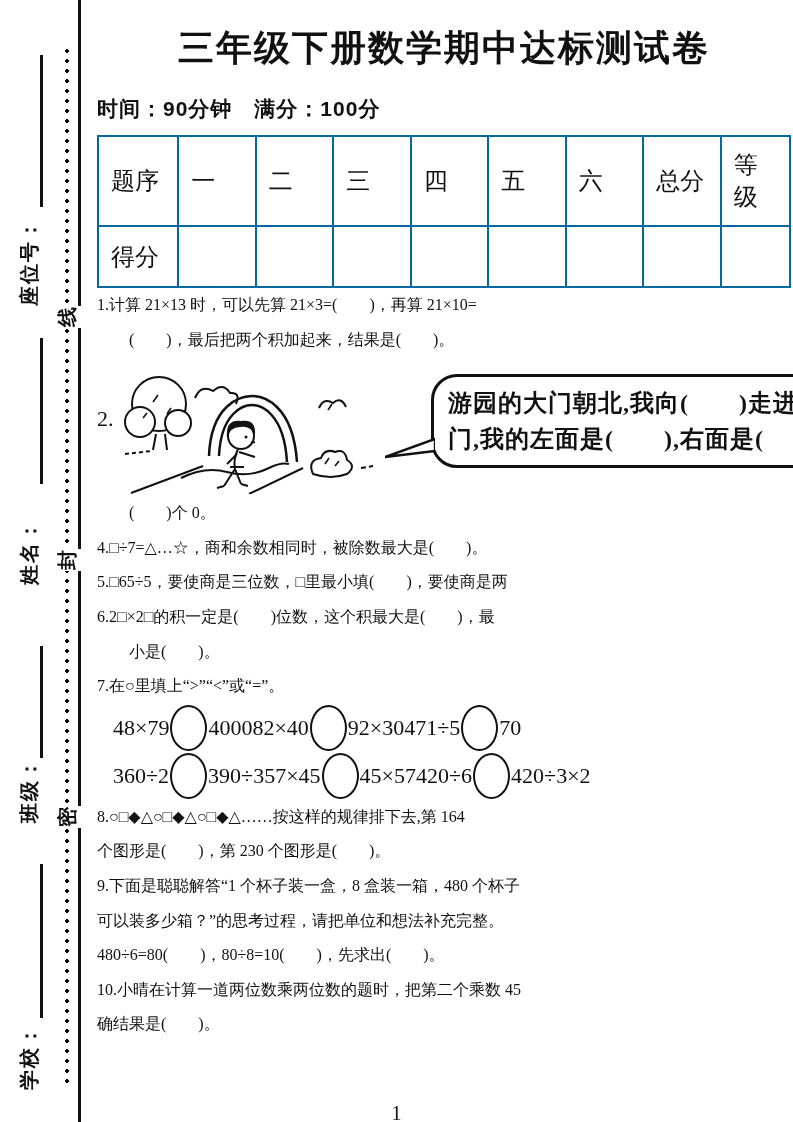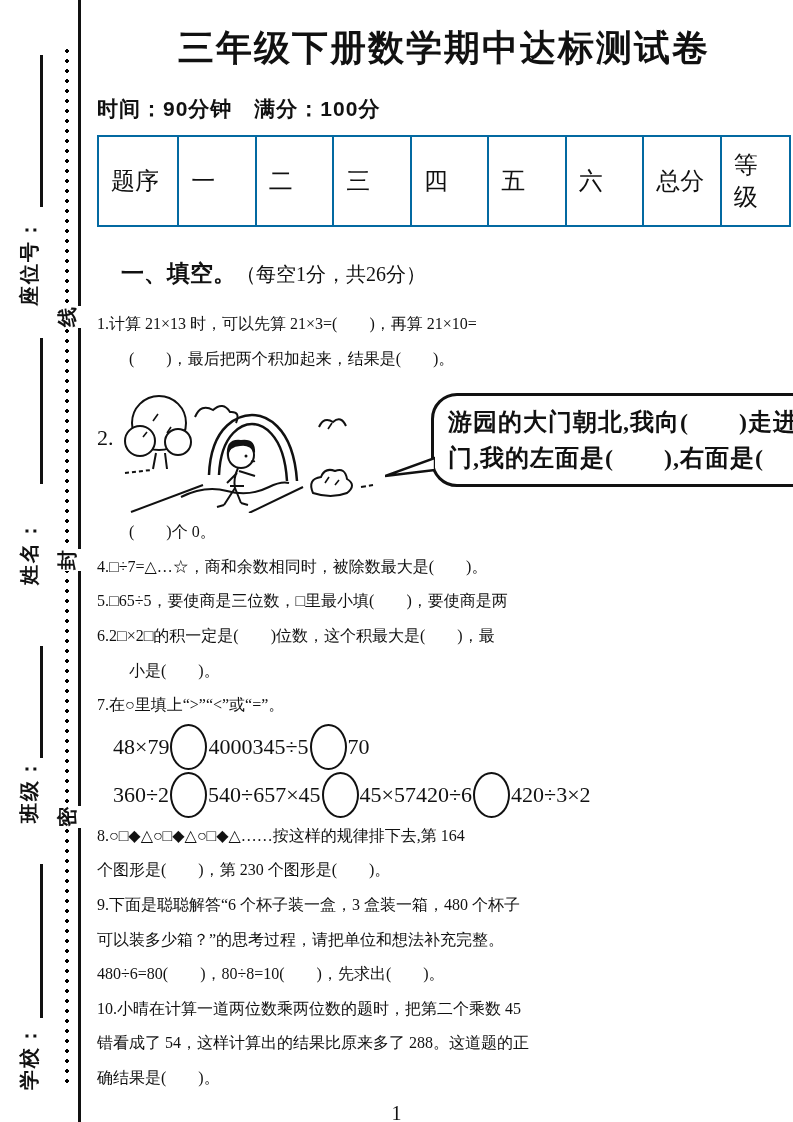--- a/index.html
+++ b/index.html
@@ -90,26 +90,34 @@
         <td>题序</td>
         <td>一</td>
         <td>二</td>
         <td>三</td>
         <td>四</td>
         <td>五</td>
         <td>六</td>
         <td>总分</td>
         <td>等级</td>
       </tr>
+      <tr class="scr">
+        <td>得分</td>
+        <td></td>
+        <td></td>
+        <td></td>
+        <td></td>
+        <td></td>
+        <td></td>
+        <td></td>
+        <td></td>
+      </tr>
     </tbody>
       </table>
 
-    <div class="sec-head">
-      <span class="sec-title">一、填空。</span><span class="sec-note">（每空1分，共26分）</span>
-    </div>
 
     <div class="line">1.计算 21×13 时，可以先算 21×3=(　　)，再算 21×10=</div>
     <div class="line indent">(　　)，最后把两个积加起来，结果是(　　)。</div>
 
     <div class="figure">
       <div class="fig-num">2.</div>
       <svg class="scene" width="262" height="132" viewBox="0 0 262 132">
         <g fill="#fff" stroke="#111" stroke-width="2">
           <circle cx="36" cy="42" r="27"></circle>
           <circle cx="17" cy="60" r="15"></circle>
@@ -172,43 +180,45 @@
     <div class="line">6.2□×2□的积一定是(　　)位数，这个积最大是(　　)，最</div>
     <div class="line indent">小是(　　)。</div>
 
     <div class="line">7.在○里填上“&gt;”“&lt;”或“=”。</div>
 
     <div class="cmp-row">
       <div class="cmp-group">
         <span>48×79</span><span class="cmp-circle"></span><span>4000</span>
       </div>
       <div class="cmp-group">
-        <span>345÷5</span><span class="cmp-circle"></span><span>70</span>
+        <span>82×40</span><span class="cmp-circle"></span><span>92×30</span>
+      </div>
+      <div class="cmp-group">
+        <span>471÷5</span><span class="cmp-circle"></span><span>70</span>
       </div>
     </div>
     <div class="cmp-row">
       <div class="cmp-group">
-        <span>360÷2</span><span class="cmp-circle"></span><span>540÷6</span>
+        <span>360÷2</span><span class="cmp-circle"></span><span>390÷3</span>
       </div>
       <div class="cmp-group">
         <span>57×45</span><span class="cmp-circle"></span><span>45×57</span>
       </div>
       <div class="cmp-group">
         <span>420÷6</span><span class="cmp-circle"></span><span>420÷3×2</span>
       </div>
     </div>
 
     <div class="line">8.○□◆△○□◆△○□◆△……按这样的规律排下去,第 164</div>
     <div class="line">个图形是(　　)，第 230 个图形是(　　)。</div>
 
-    <div class="line">9.下面是聪聪解答“6 个杯子装一盒，3 盒装一箱，480 个杯子</div>
+    <div class="line">9.下面是聪聪解答“1 个杯子装一盒，8 盒装一箱，480 个杯子</div>
     <div class="line">可以装多少箱？”的思考过程，请把单位和想法补充完整。</div>
     <div class="line">480÷6=80(　　)，80÷8=10(　　)，先求出(　　)。</div>
 
     <div class="line">10.小晴在计算一道两位数乘两位数的题时，把第二个乘数 45</div>
-    <div class="line">错看成了 54，这样计算出的结果比原来多了 288。这道题的正</div>
     <div class="line">确结果是(　　)。</div>
 
   </div>
 
   <div class="page-num">1</div>
 
 </div>
 
 </body></html>

